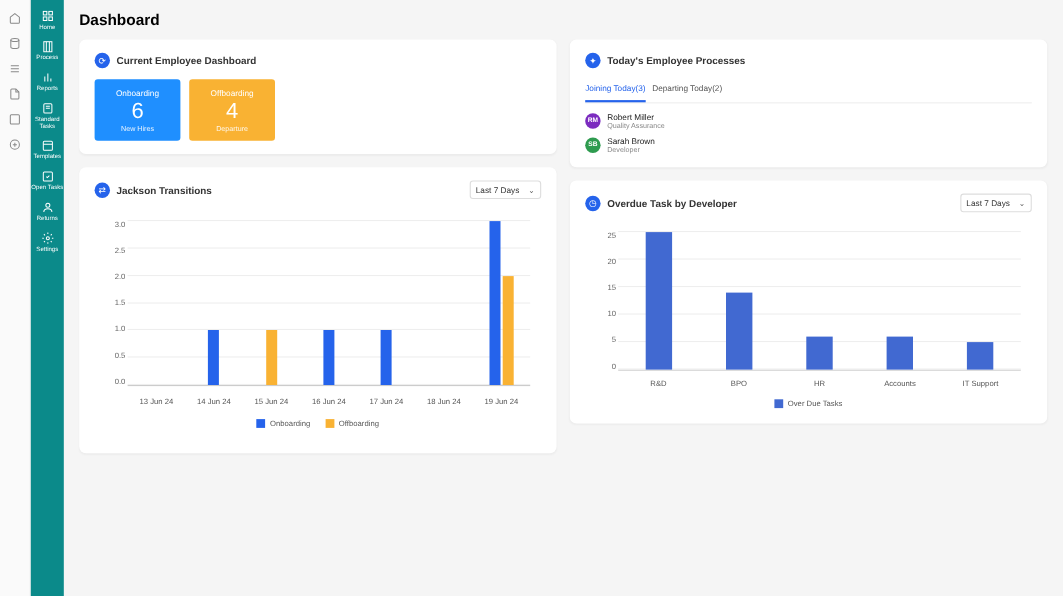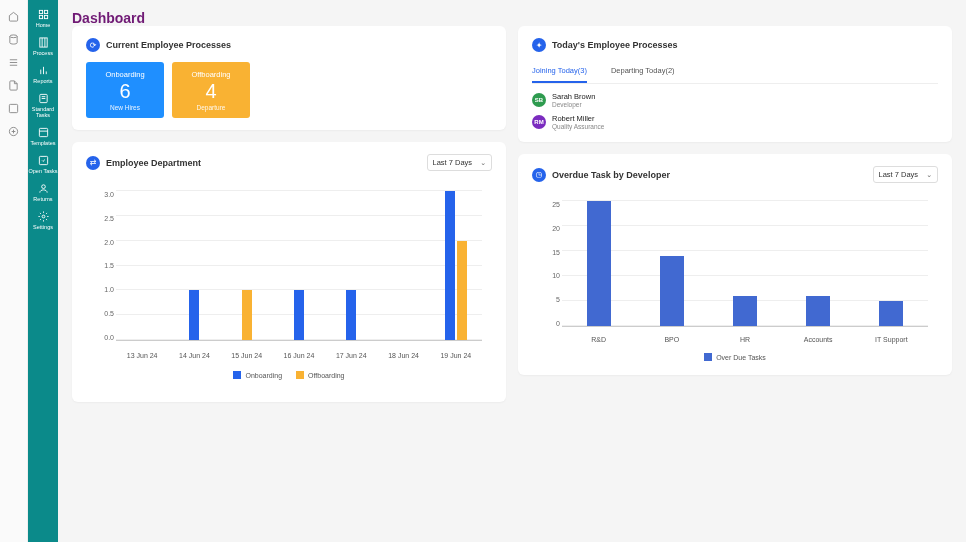--- a/index.html
+++ b/index.html
@@ -10,21 +10,21 @@
 
 .sidebar { width: 28px; background: #fafafa; display: flex; flex-direction: column; align-items: center; padding-top: 6px; gap: 3px; border-right: 1px solid #eee;}
 .sidebar-col2 { width: 30px; background: #0b8a8a; display: flex; flex-direction: column; align-items: center; padding-top: 4px; }
 .nav-item { width: 100%; display: flex; flex-direction: column; align-items: center; padding: 4px 0; cursor: pointer; color: #fff; }
 .nav-item.light { color: #888; }
 .nav-item .nic { width: 12px; height: 12px; display:flex; align-items:center; justify-content:center; }
 .nav-item .nlabel { font-size: 5.5px; margin-top: 2px; text-align: center; line-height: 1.1; }
 
 
 .main { flex: 1; padding: 10px 14px; overflow: auto; }
-.page-title { font-size: 14px; font-weight: 600; color: #701a75; }
+.page-title { font-size: 14px; font-weight: 600; margin-bottom: 10px; color: #000000; }
 
 .grid { display: grid; grid-template-columns: 1fr 1fr; gap: 12px; }
 
 .card { background: #fff; border-radius: 6px; padding: 12px 14px; box-shadow: 0 1px 2px rgba(0,0,0,0.04); }
 .card-header { display: flex; align-items: center; justify-content: space-between; margin-bottom: 10px; }
 .card-title-wrap { display: flex; align-items: center; gap: 6px; }
 .card-icon { width: 14px; height: 14px; border-radius: 50%; background: #2563eb; display:flex; align-items:center; justify-content:center; color:#fff; font-size:8px;}
 .card-title { font-size: 9px; font-weight: 600; }
 
 .dropdown { border: 1px solid #ddd; border-radius: 3px; padding: 3px 5px; font-size: 7.5px; display: flex; align-items: center; gap: 8px; cursor: pointer; background:#fff;}
@@ -33,21 +33,21 @@
 
 .tiles { display: flex; gap: 8px; }
 .tile { width: 78px; height: 56px; border-radius: 3px; color: #fff; display: flex; flex-direction: column; align-items: center; justify-content: center; }
 .tile.blue { background: #1f8fff; }
 .tile.orange { background: #f9b233; }
 .tile .t-label { font-size: 7.5px; }
 .tile .t-num { font-size: 20px; font-weight: 400; margin: 1px 0; }
 .tile .t-sub { font-size: 6.5px; opacity: 0.9;}
 
 
-.tabs { display: flex; gap: 24px; border-bottom: 1px solid #eee; font-size: 7.5px; margin-bottom:8px;}
+.tabs { display: flex; gap: 6px; border-bottom: 1px solid #eee; font-size: 7.5px; margin-bottom:8px;}
 .tab { padding: 4px 0 6px; cursor: pointer; color: #555; border-bottom: 2px solid transparent;}
 .tab.active { color: #2563eb; border-bottom-color: #2563eb; }
 
 
 .plist { display:flex; flex-direction:column; gap:6px; }
 .prow { display:flex; align-items:center; gap:6px; }
 .avatar { width:14px; height:14px; border-radius:50%; display:flex; align-items:center; justify-content:center; font-size:6px; color:#fff; font-weight:600;}
 .pname { font-size:7.5px; font-weight:500; color:#222;}
 .prole { font-size:6.5px; color:#888;}
 
@@ -216,42 +216,42 @@
   <div class="main">
     <div class="page-title">Dashboard</div>
 
     <div class="grid">
       <div class="left-col">
 
         <div class="card">
           <div class="card-header">
             <div class="card-title-wrap">
               <div class="card-icon">⟳</div>
-              <div class="card-title">Current Employee Processes</div>
+              <div class="card-title">Current Employee Dashboard</div>
             </div>
           </div>
           <div class="tiles">
             <div class="tile blue">
               <div class="t-label">Onboarding</div>
               <div class="t-num">6</div>
               <div class="t-sub">New Hires</div>
             </div>
             <div class="tile orange">
               <div class="t-label">Offboarding</div>
               <div class="t-num">4</div>
               <div class="t-sub">Departure</div>
             </div>
           </div>
         </div>
 
         <div class="card tall">
           <div class="card-header">
             <div class="card-title-wrap">
               <div class="card-icon">⇄</div>
-              <div class="card-title">Employee Department</div>
+              <div class="card-title">Jackson Transitions</div>
             </div>
             <div class="dropdown">
               <span>Last 7 Days</span>
               <span class="chev">⌄</span>
             </div>
           </div>
           <div class="chart" id="chart-transitions">
               <div class="y-axis">
                 <span>3.0</span>
                 <span>2.5</span>
@@ -321,31 +321,31 @@
               <div class="card-icon">✦</div>
               <div class="card-title">Today's Employee Processes</div>
             </div>
           </div>
           <div class="tabs" id="movements-tabs">
               <div class="tab active">Joining Today(3)</div>
               <div class="tab">Departing Today(2)</div>
             </div>
           <div class="plist" id="movements-people">
               <div class="prow">
+                <div class="avatar" style="background:#7b2cbf">RM</div>
+                <div>
+                  <div class="pname">Robert Miller</div>
+                  <div class="prole">Quality Assurance</div>
+                </div>
+              </div>
+              <div class="prow">
                 <div class="avatar" style="background:#2e9b4f">SB</div>
                 <div>
                   <div class="pname">Sarah Brown</div>
                   <div class="prole">Developer</div>
-                </div>
-              </div>
-              <div class="prow">
-                <div class="avatar" style="background:#7b2cbf">RM</div>
-                <div>
-                  <div class="pname">Robert Miller</div>
-                  <div class="prole">Quality Assurance</div>
                 </div>
               </div>
             </div>
         </div>
 
         <div class="card">
           <div class="card-header">
             <div class="card-title-wrap">
               <div class="card-icon">◷</div>
               <div class="card-title">Overdue Task by Developer</div>

